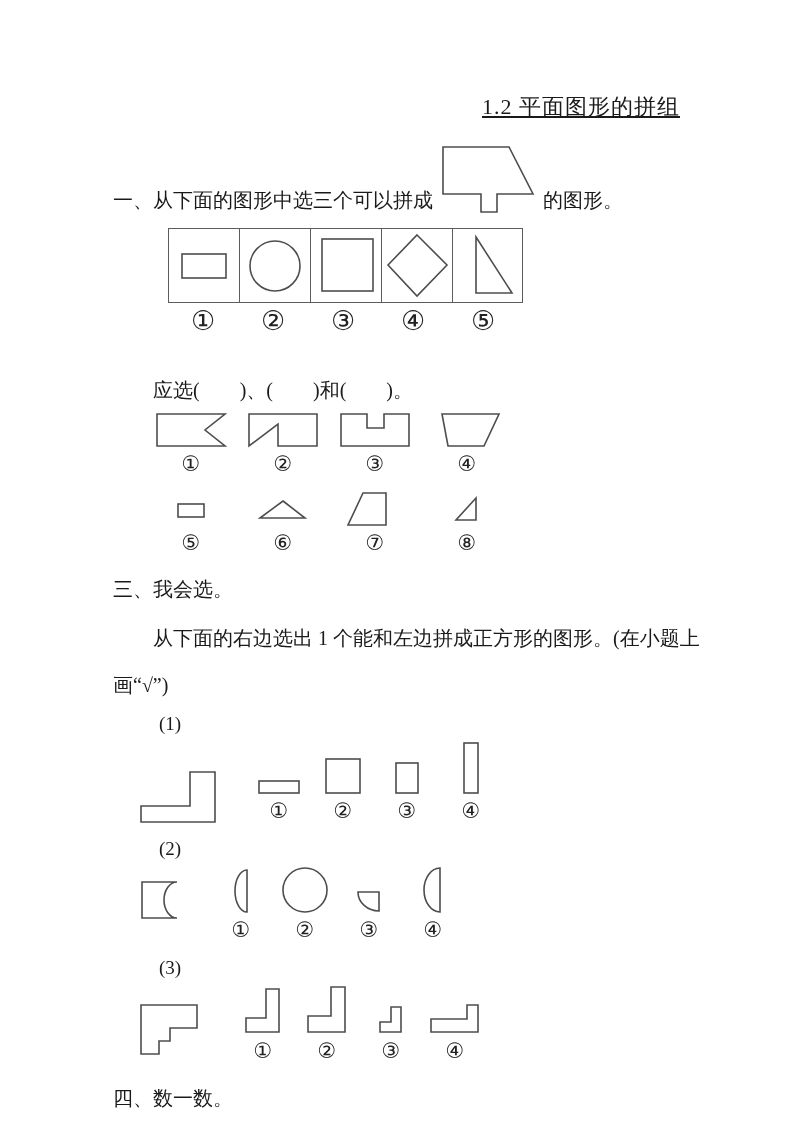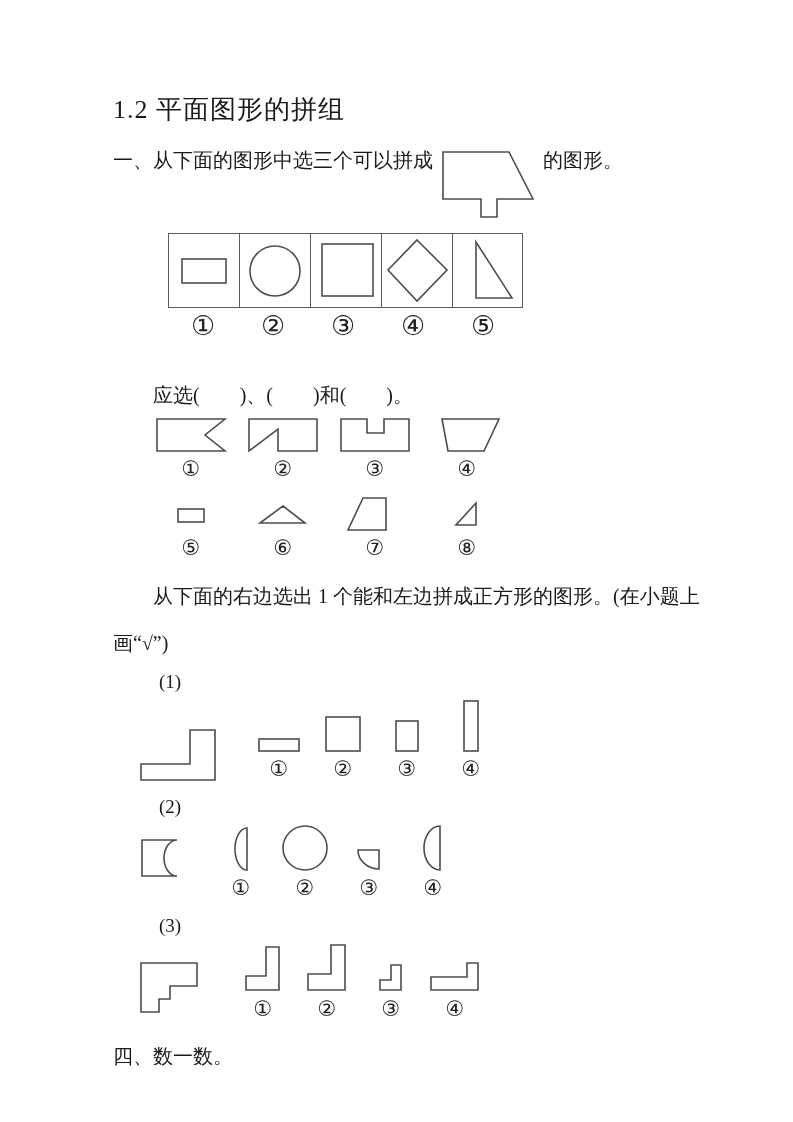--- a/index.html
+++ b/index.html
@@ -8,22 +8,22 @@
     width:793px;height:1122px;
     margin:0 auto;
     background:#ffffff;
     font-family:"Liberation Serif","DejaVu Serif",serif;
     color:#1a1a1a;
     font-size:20px;
     box-sizing:border-box;
     padding:92px 40px 40px 113px;
     overflow:hidden;
   }
-  .title{text-align:left;font-size:26px;letter-spacing:1px;margin-right:73px;}
-  .q1-line{margin-top:22px;display:flex;}
+  .title{text-align:right;font-size:22px;letter-spacing:1px;margin-right:73px;text-decoration:underline;}
+  .q1-line{margin-top:22px;display:flex;align-items:flex-end;}
   .q1-line .txt{line-height:1.15;}
   svg.shape{display:block;}
   svg.shape *{fill:none;stroke:#4d4d4d;stroke-width:1.6;stroke-linejoin:miter;}
   .q1-target{margin:0 4px -2px 6px;}
   .q1-strip{margin:16px 0 0 55px;width:353px;border:1.6px solid #5c5c5c;display:flex;}
   .q1-cell{width:70px;height:73px;border-right:1.6px solid #5c5c5c;display:flex;align-items:center;justify-content:center;}
   .q1-cell:last-child{border-right:none;}
   .q1-nums{margin-left:55px;width:353px;display:flex;margin-top:3px;}
   .q1-nums .cnum{width:70px;text-align:center;}
   .cnum{font-family:"DejaVu Sans","Liberation Sans",sans-serif;color:#222;}
@@ -145,20 +145,21 @@
       <span class="cnum mid">⑦</span>
     </div>
     <div class="q2-col">
       <svg class="shape" width="72" height="36" viewBox="0 0 72 36">
         <polygon points="45,7 45,29 25,29"></polygon>
       </svg>
       <span class="cnum mid">⑧</span>
     </div>
   </div>
 
+  <div class="q-heading">三、我会选。</div>
   <div class="instr1">从下面的右边选出 1 个能和左边拼成正方形的图形。(在小题上</div>
   <div class="instr2">画“√”)</div>
 
   <div class="sub-label">(1)</div>
   <div class="q3-row">
     <svg class="shape q3-target" width="78" height="54" viewBox="0 0 78 54">
       <polygon points="51,2 76,2 76,52 2,52 2,36 51,36"></polygon>
     </svg>
     <div class="opt-col">
       <svg class="shape" width="44" height="16" viewBox="0 0 44 16">

